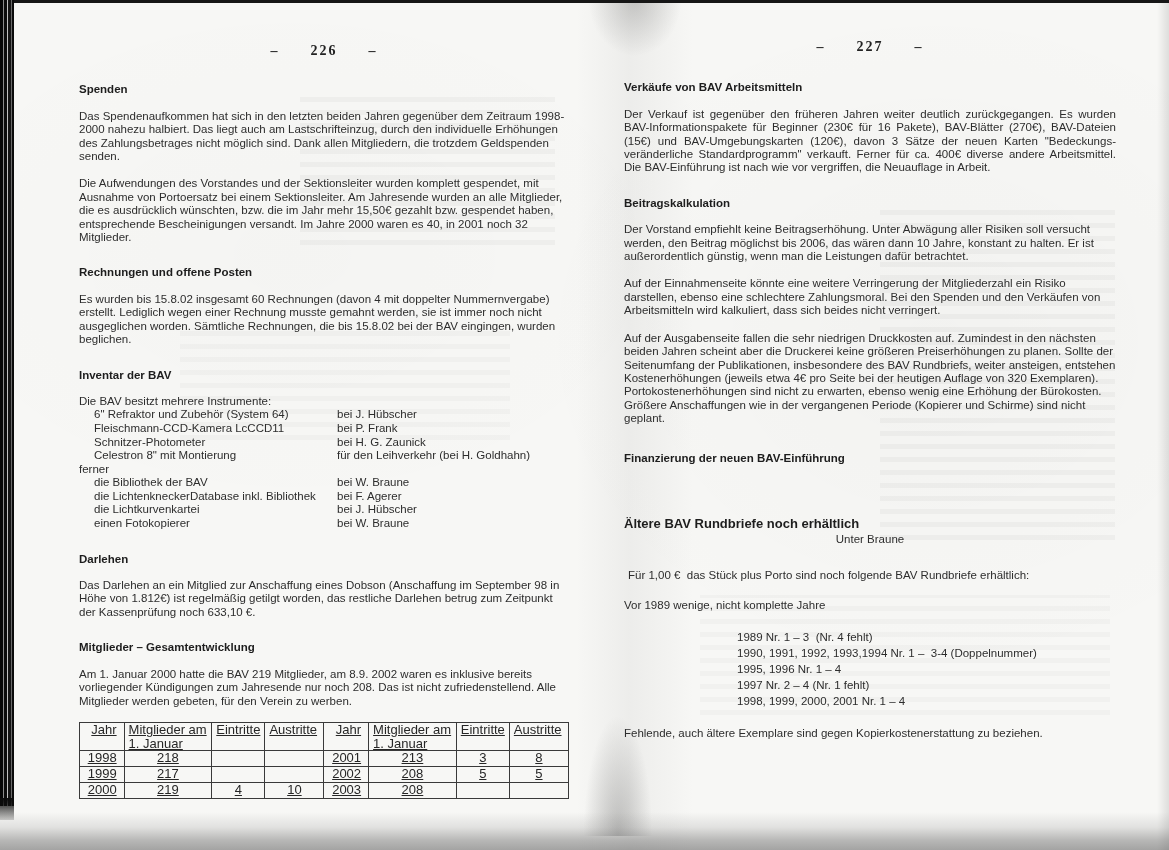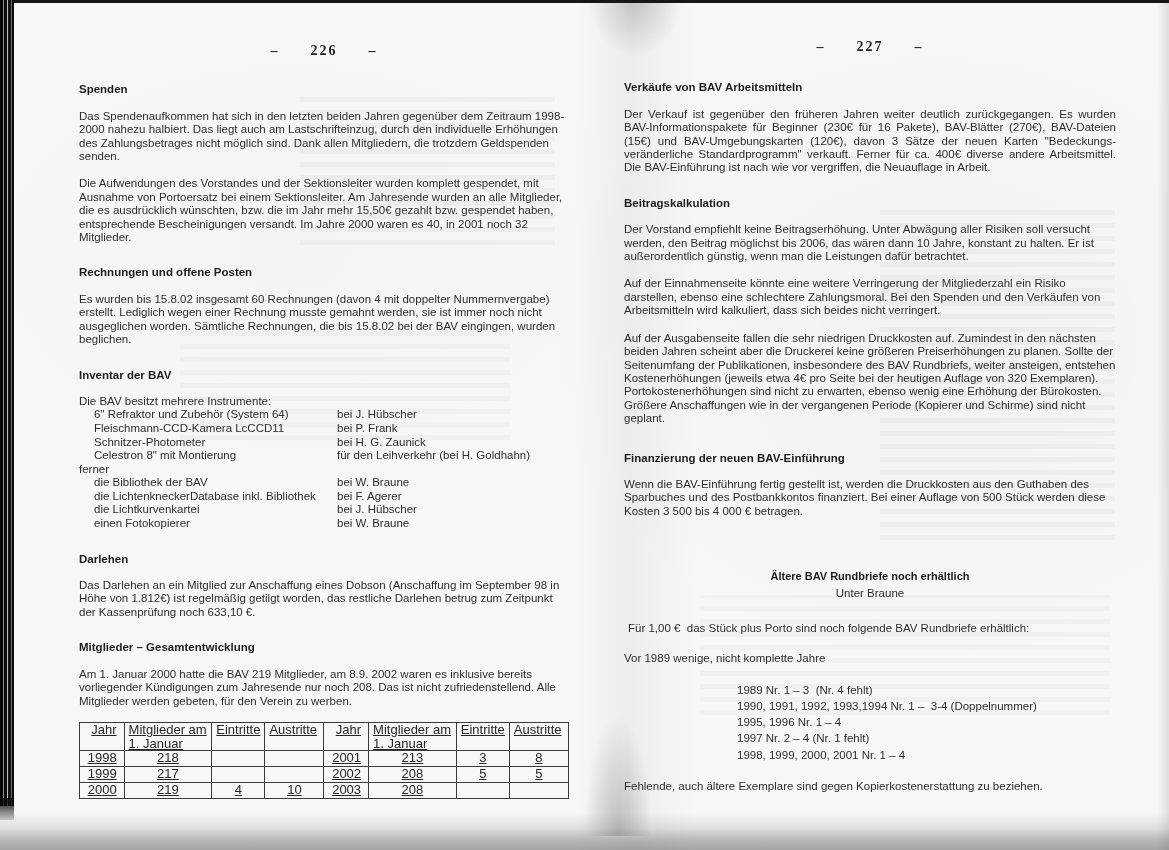--- a/index.html
+++ b/index.html
@@ -66,21 +66,21 @@
   .mtable th,.mtable td{border:1px solid #3a3a3a;padding:0 4px;font-weight:normal;
     font-size:13px;line-height:13.6px;height:15px;vertical-align:top;text-decoration:underline;}
   .mtable th{text-align:left;}
   .mtable th.yr,.mtable td.yr{text-align:right;padding-right:7px;}
   .mtable td.num{text-align:center;}
   .mtable col.c-jahr{width:46px;}
   .mtable col.c-mitg{width:96px;}
   .mtable col.c-ein{width:53px;}
   .mtable col.c-aus{width:60px;}
   
-  .rb-title{margin-top:52px;text-align:center;font-weight:bold;font-size:11px;color:#1d1d1d;}
+  .rb-title{margin-top:52px;text-align:left;font-weight:bold;font-size:13px;color:#1d1d1d;}
   .rb-author{text-align:center;margin:3px 0 0 0;}
   .rb-intro{margin:22px 0 0 4px;white-space:pre-wrap;}
   .rb-note{margin:17px 0 16px 0;}
   .rb-list{margin:13px 0 0 113px;}
   .rb-item{line-height:16.2px;white-space:pre-wrap;}
   .rb-outro{margin:17px 0 0 0;}
 </style>
 </head>
 <body>
 
@@ -216,21 +216,20 @@
 
     <h3 style="margin-top:28px">Verkäufe von BAV Arbeitsmitteln</h3>
     <p class="just">Der Verkauf ist gegenüber den früheren Jahren weiter deutlich zurückgegangen. Es wurden BAV-Informationspakete für Beginner (230€ für 16 Pakete), BAV-Blätter (270€), BAV-Dateien (15€) und BAV-Umgebungskarten (120€), davon 3 Sätze der neuen Karten "Bedeckungs-veränderliche Standardprogramm" verkauft. Ferner für ca. 400€ diverse andere Arbeitsmittel. Die BAV-Einführung ist nach wie vor vergriffen, die Neuauflage in Arbeit.</p>
 
     <h3>Beitragskalkulation</h3>
     <p>Der Vorstand empfiehlt keine Beitragserhöhung. Unter Abwägung aller Risiken soll versucht werden, den Beitrag möglichst bis 2006, das wären dann 10 Jahre, konstant zu halten. Er ist außerordentlich günstig, wenn man die Leistungen dafür betrachtet.</p>
     <p>Auf der Einnahmenseite könnte eine weitere Verringerung der Mitgliederzahl ein Risiko darstellen, ebenso eine schlechtere Zahlungsmoral. Bei den Spenden und den Verkäufen von Arbeitsmitteln wird kalkuliert, dass sich beides nicht verringert.</p>
     <p>Auf der Ausgabenseite fallen die sehr niedrigen Druckkosten auf. Zumindest in den nächsten beiden Jahren scheint aber die Druckerei keine größeren Preiserhöhungen zu planen. Sollte der Seitenumfang der Publikationen, insbesondere des BAV Rundbriefs, weiter ansteigen, entstehen Kostenerhöhungen (jeweils etwa 4€ pro Seite bei der heutigen Auflage von 320 Exemplaren). Portokostenerhöhungen sind nicht zu erwarten, ebenso wenig eine Erhöhung der Bürokosten. Größere Anschaffungen wie in der vergangenen Periode (Kopierer und Schirme) sind nicht geplant.</p>
 
     <h3 style="margin-top:26px">Finanzierung der neuen BAV-Einführung</h3>
-    <p>Wenn die BAV-Einführung fertig gestellt ist, werden die Druckkosten aus den Guthaben des Sparbuches und des Postbankkontos finanziert. Bei einer Auflage von 500 Stück werden diese Kosten 3 500 bis 4 000 € betragen.</p>
 
     <div class="rb-title">Ältere BAV Rundbriefe noch erhältlich</div>
     <div class="rb-author">Unter Braune</div>
     <p class="rb-intro">Für 1,00 €  das Stück plus Porto sind noch folgende BAV Rundbriefe erhältlich:</p>
     <p class="rb-note">Vor 1989 wenige, nicht komplette Jahre</p>
     <div class="rb-list">
       <div class="rb-item">1989 Nr. 1 – 3  (Nr. 4 fehlt)</div>
       <div class="rb-item">1990, 1991, 1992, 1993,1994 Nr. 1 –  3-4 (Doppelnummer)</div>
       <div class="rb-item">1995, 1996 Nr. 1 – 4</div>
       <div class="rb-item">1997 Nr. 2 – 4 (Nr. 1 fehlt)</div>

